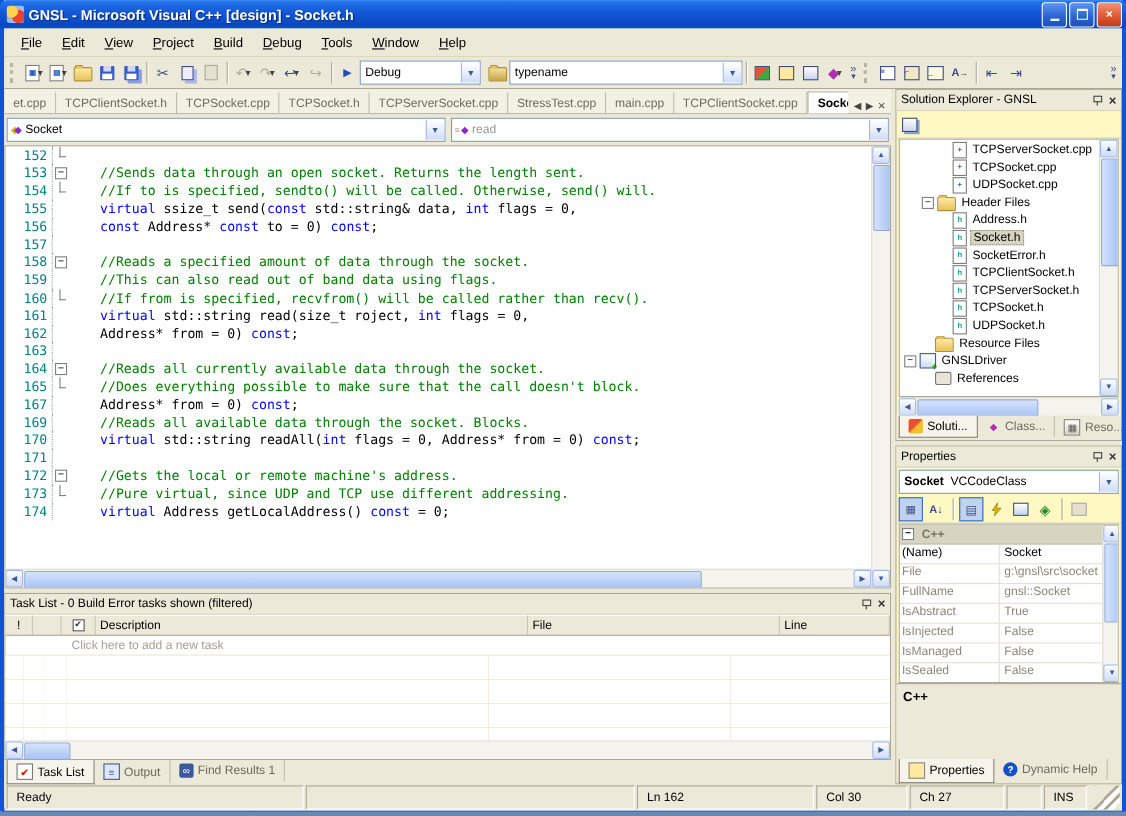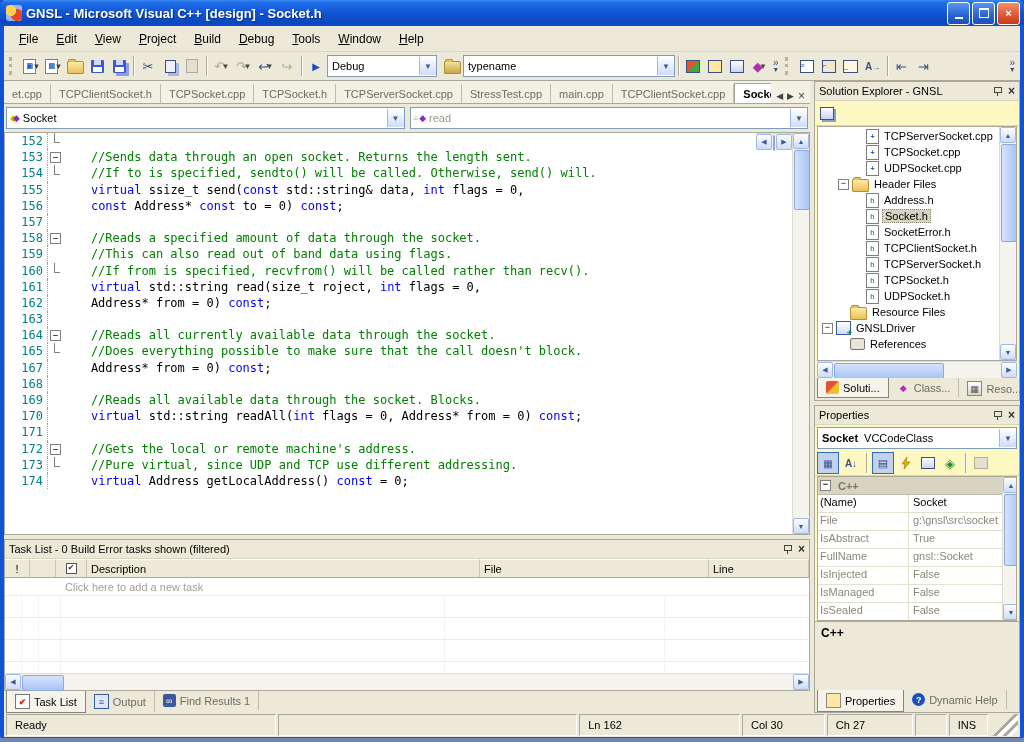--- a/index.html
+++ b/index.html
@@ -315,38 +315,37 @@
         </span>
         <span class="nav-combo">
           <span style="color:#b0ac9c;font-size:8px;margin-right:1px;">≡</span>
           <span class="diamond">◆</span>
           <span class="gray-text">read</span>
           <span class="arrow" style="margin-left:auto;width:16px;height:18px;background:linear-gradient(#fff,#cfdcf8);border-left:1px solid #9db9eb;display:flex;align-items:center;justify-content:center;font-size:8px;color:#3a5a9c;">▼</span>
         </span>
       </div>
 
       <div class="editor">
-        <div style="flex:1;display:flex;flex-direction:row;overflow:hidden;">
+        <div style="flex:1;display:flex;flex-direction:column;overflow:hidden;">
           <div class="ed-body" id="editor-lines">
               <div class="ed-line"><span class="ed-num">152</span><span class="ed-fold"><span class="fold-e"></span></span><span class="ed-code"></span></div>
               <div class="ed-line"><span class="ed-num">153</span><span class="ed-fold"><span class="fold-s">−</span></span><span class="ed-code"><span class="tok-c">    //Sends data through an open socket. Returns the length sent.</span></span></div>
               <div class="ed-line"><span class="ed-num">154</span><span class="ed-fold"><span class="fold-e"></span></span><span class="ed-code"><span class="tok-c">    //If to is specified, sendto() will be called. Otherwise, send() will.</span></span></div>
               <div class="ed-line"><span class="ed-num">155</span><span class="ed-fold"></span><span class="ed-code"><span class="tok-p">    </span><span class="tok-k">virtual</span><span class="tok-p"> ssize_t send(</span><span class="tok-k">const</span><span class="tok-p"> std::string&amp; data, </span><span class="tok-k">int</span><span class="tok-p"> flags = 0,</span></span></div>
               <div class="ed-line"><span class="ed-num">156</span><span class="ed-fold"></span><span class="ed-code"><span class="tok-p">    </span><span class="tok-k">const</span><span class="tok-p"> Address* </span><span class="tok-k">const</span><span class="tok-p"> to = 0) </span><span class="tok-k">const</span><span class="tok-p">;</span></span></div>
               <div class="ed-line"><span class="ed-num">157</span><span class="ed-fold"></span><span class="ed-code"></span></div>
               <div class="ed-line"><span class="ed-num">158</span><span class="ed-fold"><span class="fold-s">−</span></span><span class="ed-code"><span class="tok-c">    //Reads a specified amount of data through the socket.</span></span></div>
               <div class="ed-line"><span class="ed-num">159</span><span class="ed-fold"></span><span class="ed-code"><span class="tok-c">    //This can also read out of band data using flags.</span></span></div>
               <div class="ed-line"><span class="ed-num">160</span><span class="ed-fold"><span class="fold-e"></span></span><span class="ed-code"><span class="tok-c">    //If from is specified, recvfrom() will be called rather than recv().</span></span></div>
               <div class="ed-line"><span class="ed-num">161</span><span class="ed-fold"></span><span class="ed-code"><span class="tok-p">    </span><span class="tok-k">virtual</span><span class="tok-p"> std::string read(size_t roject, </span><span class="tok-k">int</span><span class="tok-p"> flags = 0,</span></span></div>
               <div class="ed-line"><span class="ed-num">162</span><span class="ed-fold"></span><span class="ed-code"><span class="tok-p">    Address* from = 0) </span><span class="tok-k">const</span><span class="tok-p">;</span></span></div>
               <div class="ed-line"><span class="ed-num">163</span><span class="ed-fold"></span><span class="ed-code"></span></div>
               <div class="ed-line"><span class="ed-num">164</span><span class="ed-fold"><span class="fold-s">−</span></span><span class="ed-code"><span class="tok-c">    //Reads all currently available data through the socket.</span></span></div>
               <div class="ed-line"><span class="ed-num">165</span><span class="ed-fold"><span class="fold-e"></span></span><span class="ed-code"><span class="tok-c">    //Does everything possible to make sure that the call doesn't block.</span></span></div>
               <div class="ed-line"><span class="ed-num">167</span><span class="ed-fold"></span><span class="ed-code"><span class="tok-p">    Address* from = 0) </span><span class="tok-k">const</span><span class="tok-p">;</span></span></div>
-              <div class="ed-line"><span class="ed-num">168</span><span class="ed-fold"></span><span class="ed-code"></span></div>
               <div class="ed-line"><span class="ed-num">169</span><span class="ed-fold"></span><span class="ed-code"><span class="tok-c">    //Reads all available data through the socket. Blocks.</span></span></div>
               <div class="ed-line"><span class="ed-num">170</span><span class="ed-fold"></span><span class="ed-code"><span class="tok-p">    </span><span class="tok-k">virtual</span><span class="tok-p"> std::string readAll(</span><span class="tok-k">int</span><span class="tok-p"> flags = 0, Address* from = 0) </span><span class="tok-k">const</span><span class="tok-p">;</span></span></div>
               <div class="ed-line"><span class="ed-num">171</span><span class="ed-fold"></span><span class="ed-code"></span></div>
               <div class="ed-line"><span class="ed-num">172</span><span class="ed-fold"><span class="fold-s">−</span></span><span class="ed-code"><span class="tok-c">    //Gets the local or remote machine's address.</span></span></div>
               <div class="ed-line"><span class="ed-num">173</span><span class="ed-fold"><span class="fold-e"></span></span><span class="ed-code"><span class="tok-c">    //Pure virtual, since UDP and TCP use different addressing.</span></span></div>
               <div class="ed-line"><span class="ed-num">174</span><span class="ed-fold"></span><span class="ed-code"><span class="tok-p">    </span><span class="tok-k">virtual</span><span class="tok-p"> Address getLocalAddress() </span><span class="tok-k">const</span><span class="tok-p"> = 0;</span></span></div>
             </div>
           <div class="sbh">
             <span class="sb-btn">◀</span>
             <span class="sb-thumb-h" style="width:78%;"></span>
@@ -609,26 +608,26 @@
               </div>
               <div class="prrow">
                 <span class="pl">(Name)</span>
                 <span class="pv">Socket</span>
               </div>
               <div class="prrow dim">
                 <span class="pl">File</span>
                 <span class="pv">g:\gnsl\src\socket</span>
               </div>
               <div class="prrow dim">
+                <span class="pl">FullName</span>
+                <span class="pv">gnsl::Socket</span>
+              </div>
+              <div class="prrow dim">
                 <span class="pl">IsAbstract</span>
                 <span class="pv">True</span>
-              </div>
-              <div class="prrow dim">
-                <span class="pl">FullName</span>
-                <span class="pv">gnsl::Socket</span>
               </div>
               <div class="prrow dim">
                 <span class="pl">IsInjected</span>
                 <span class="pv">False</span>
               </div>
               <div class="prrow dim">
                 <span class="pl">IsManaged</span>
                 <span class="pv">False</span>
               </div>
               <div class="prrow dim">

